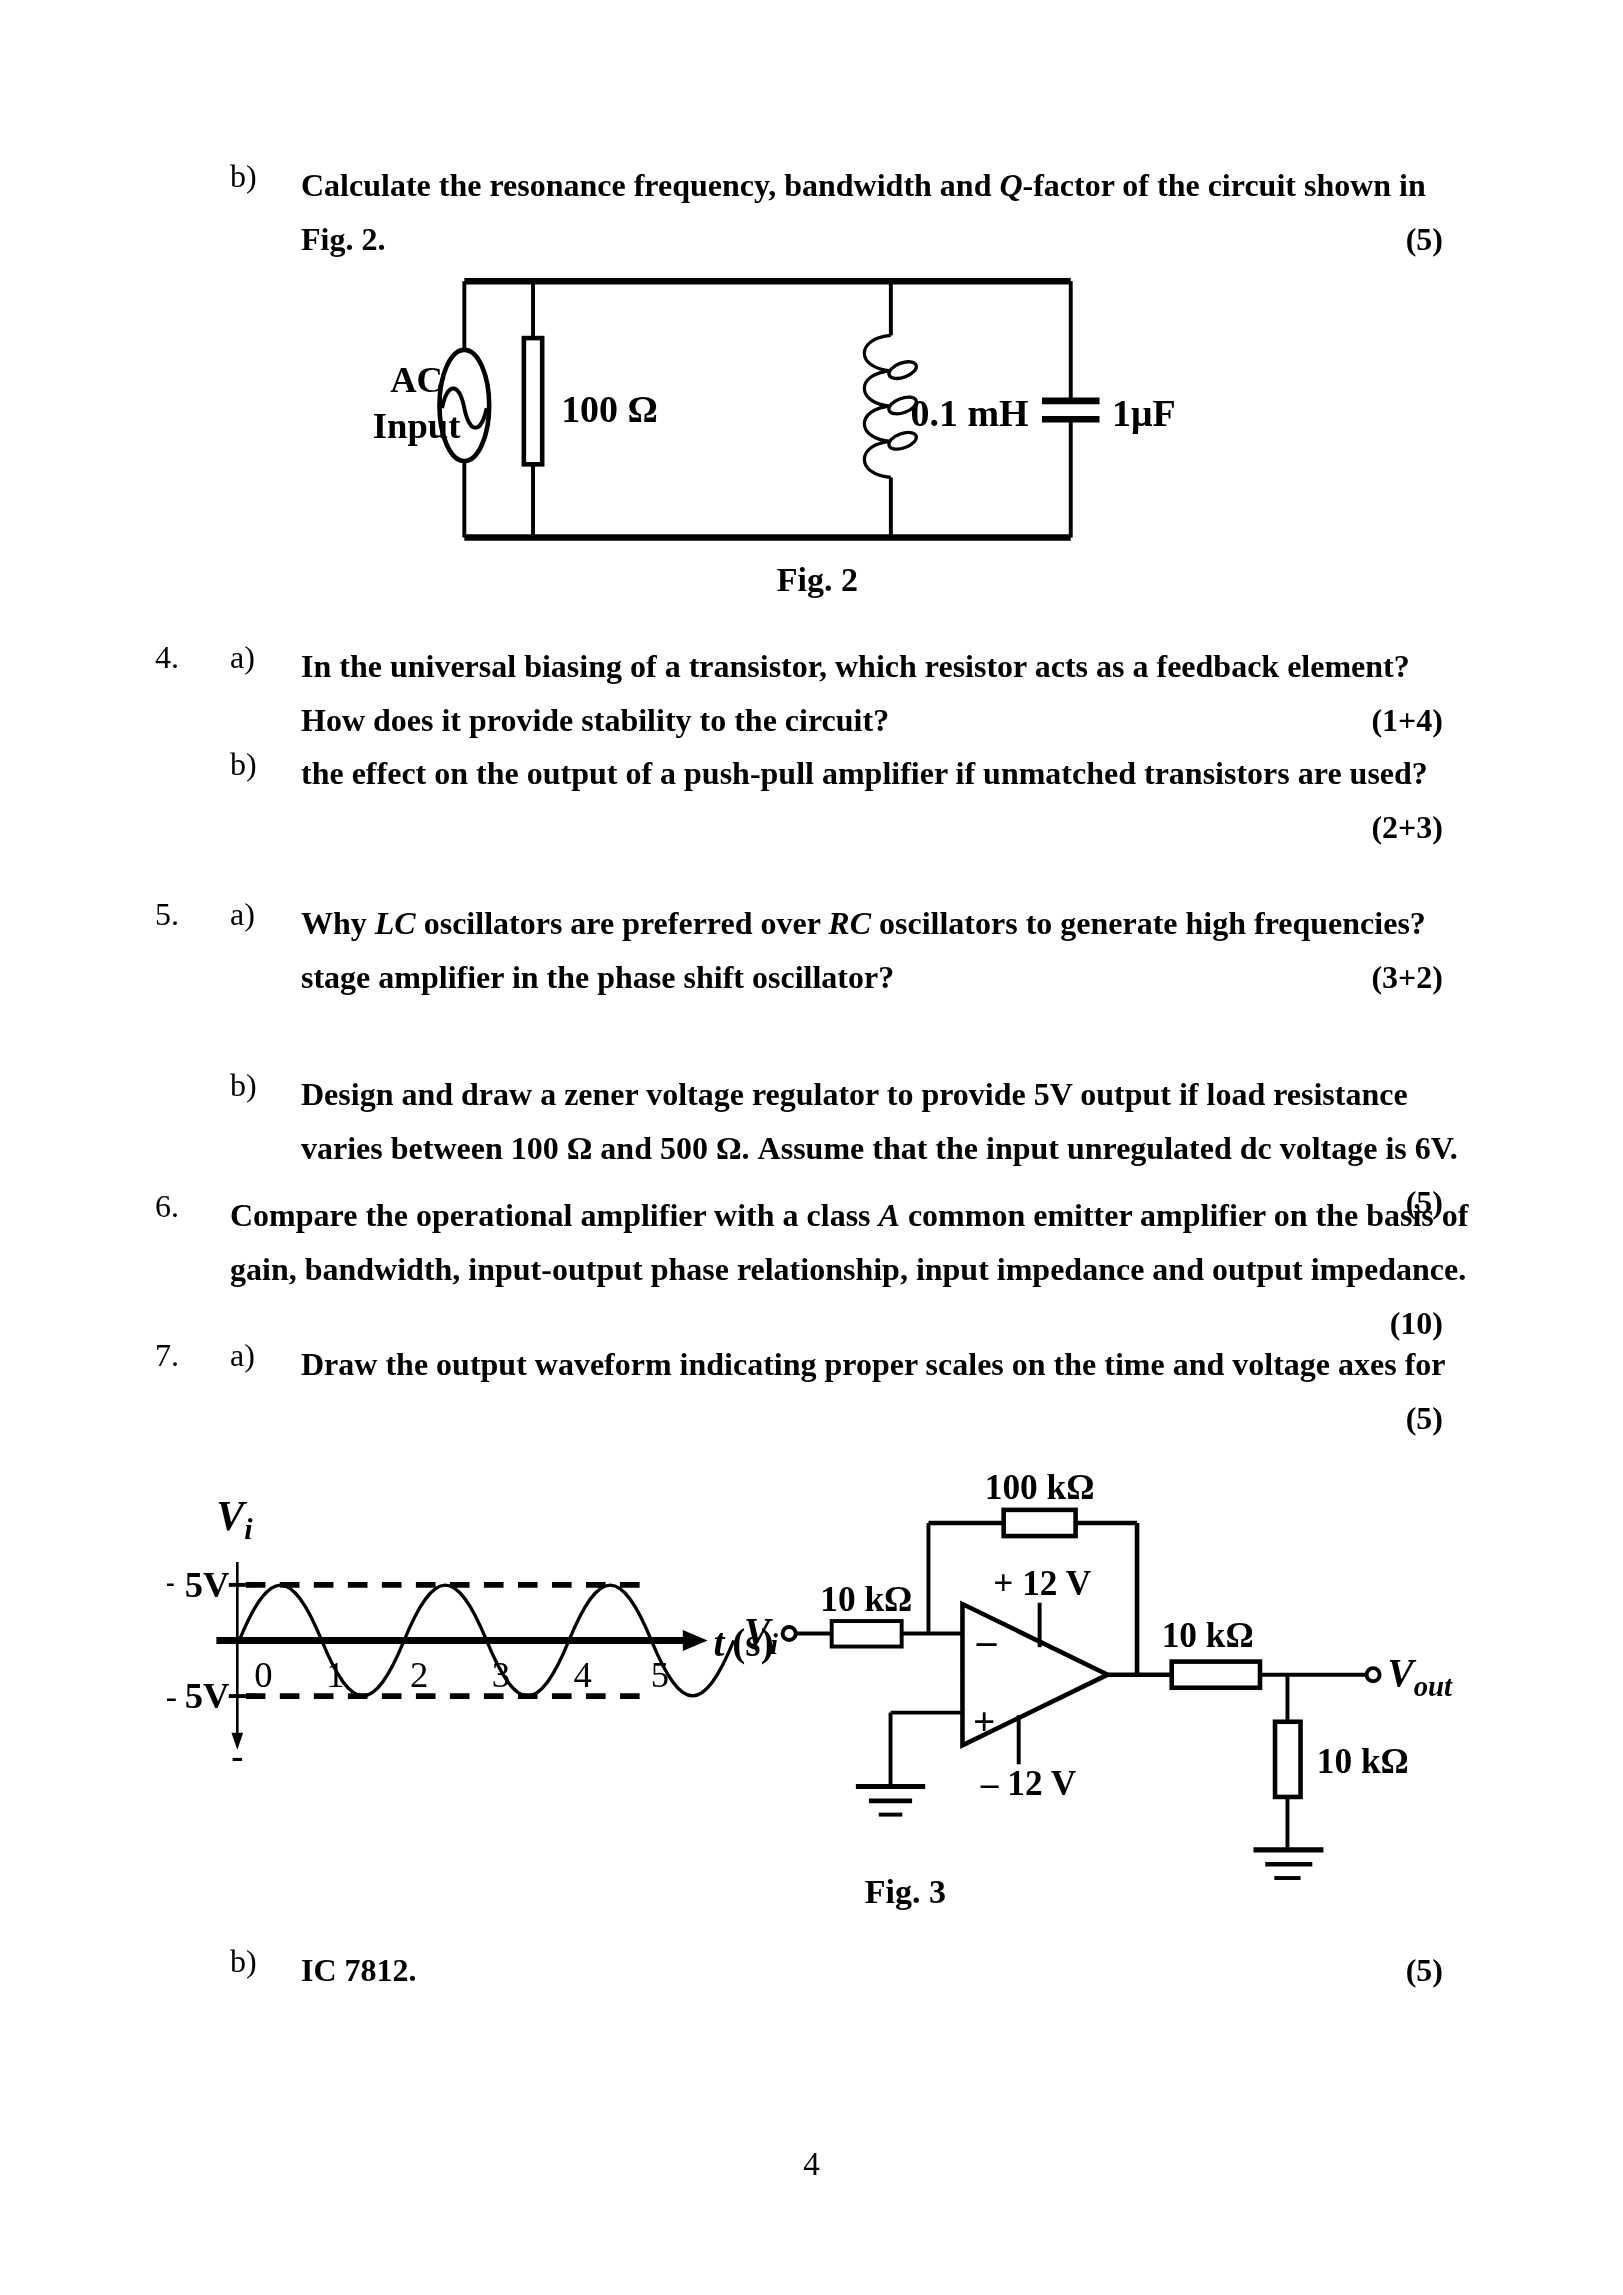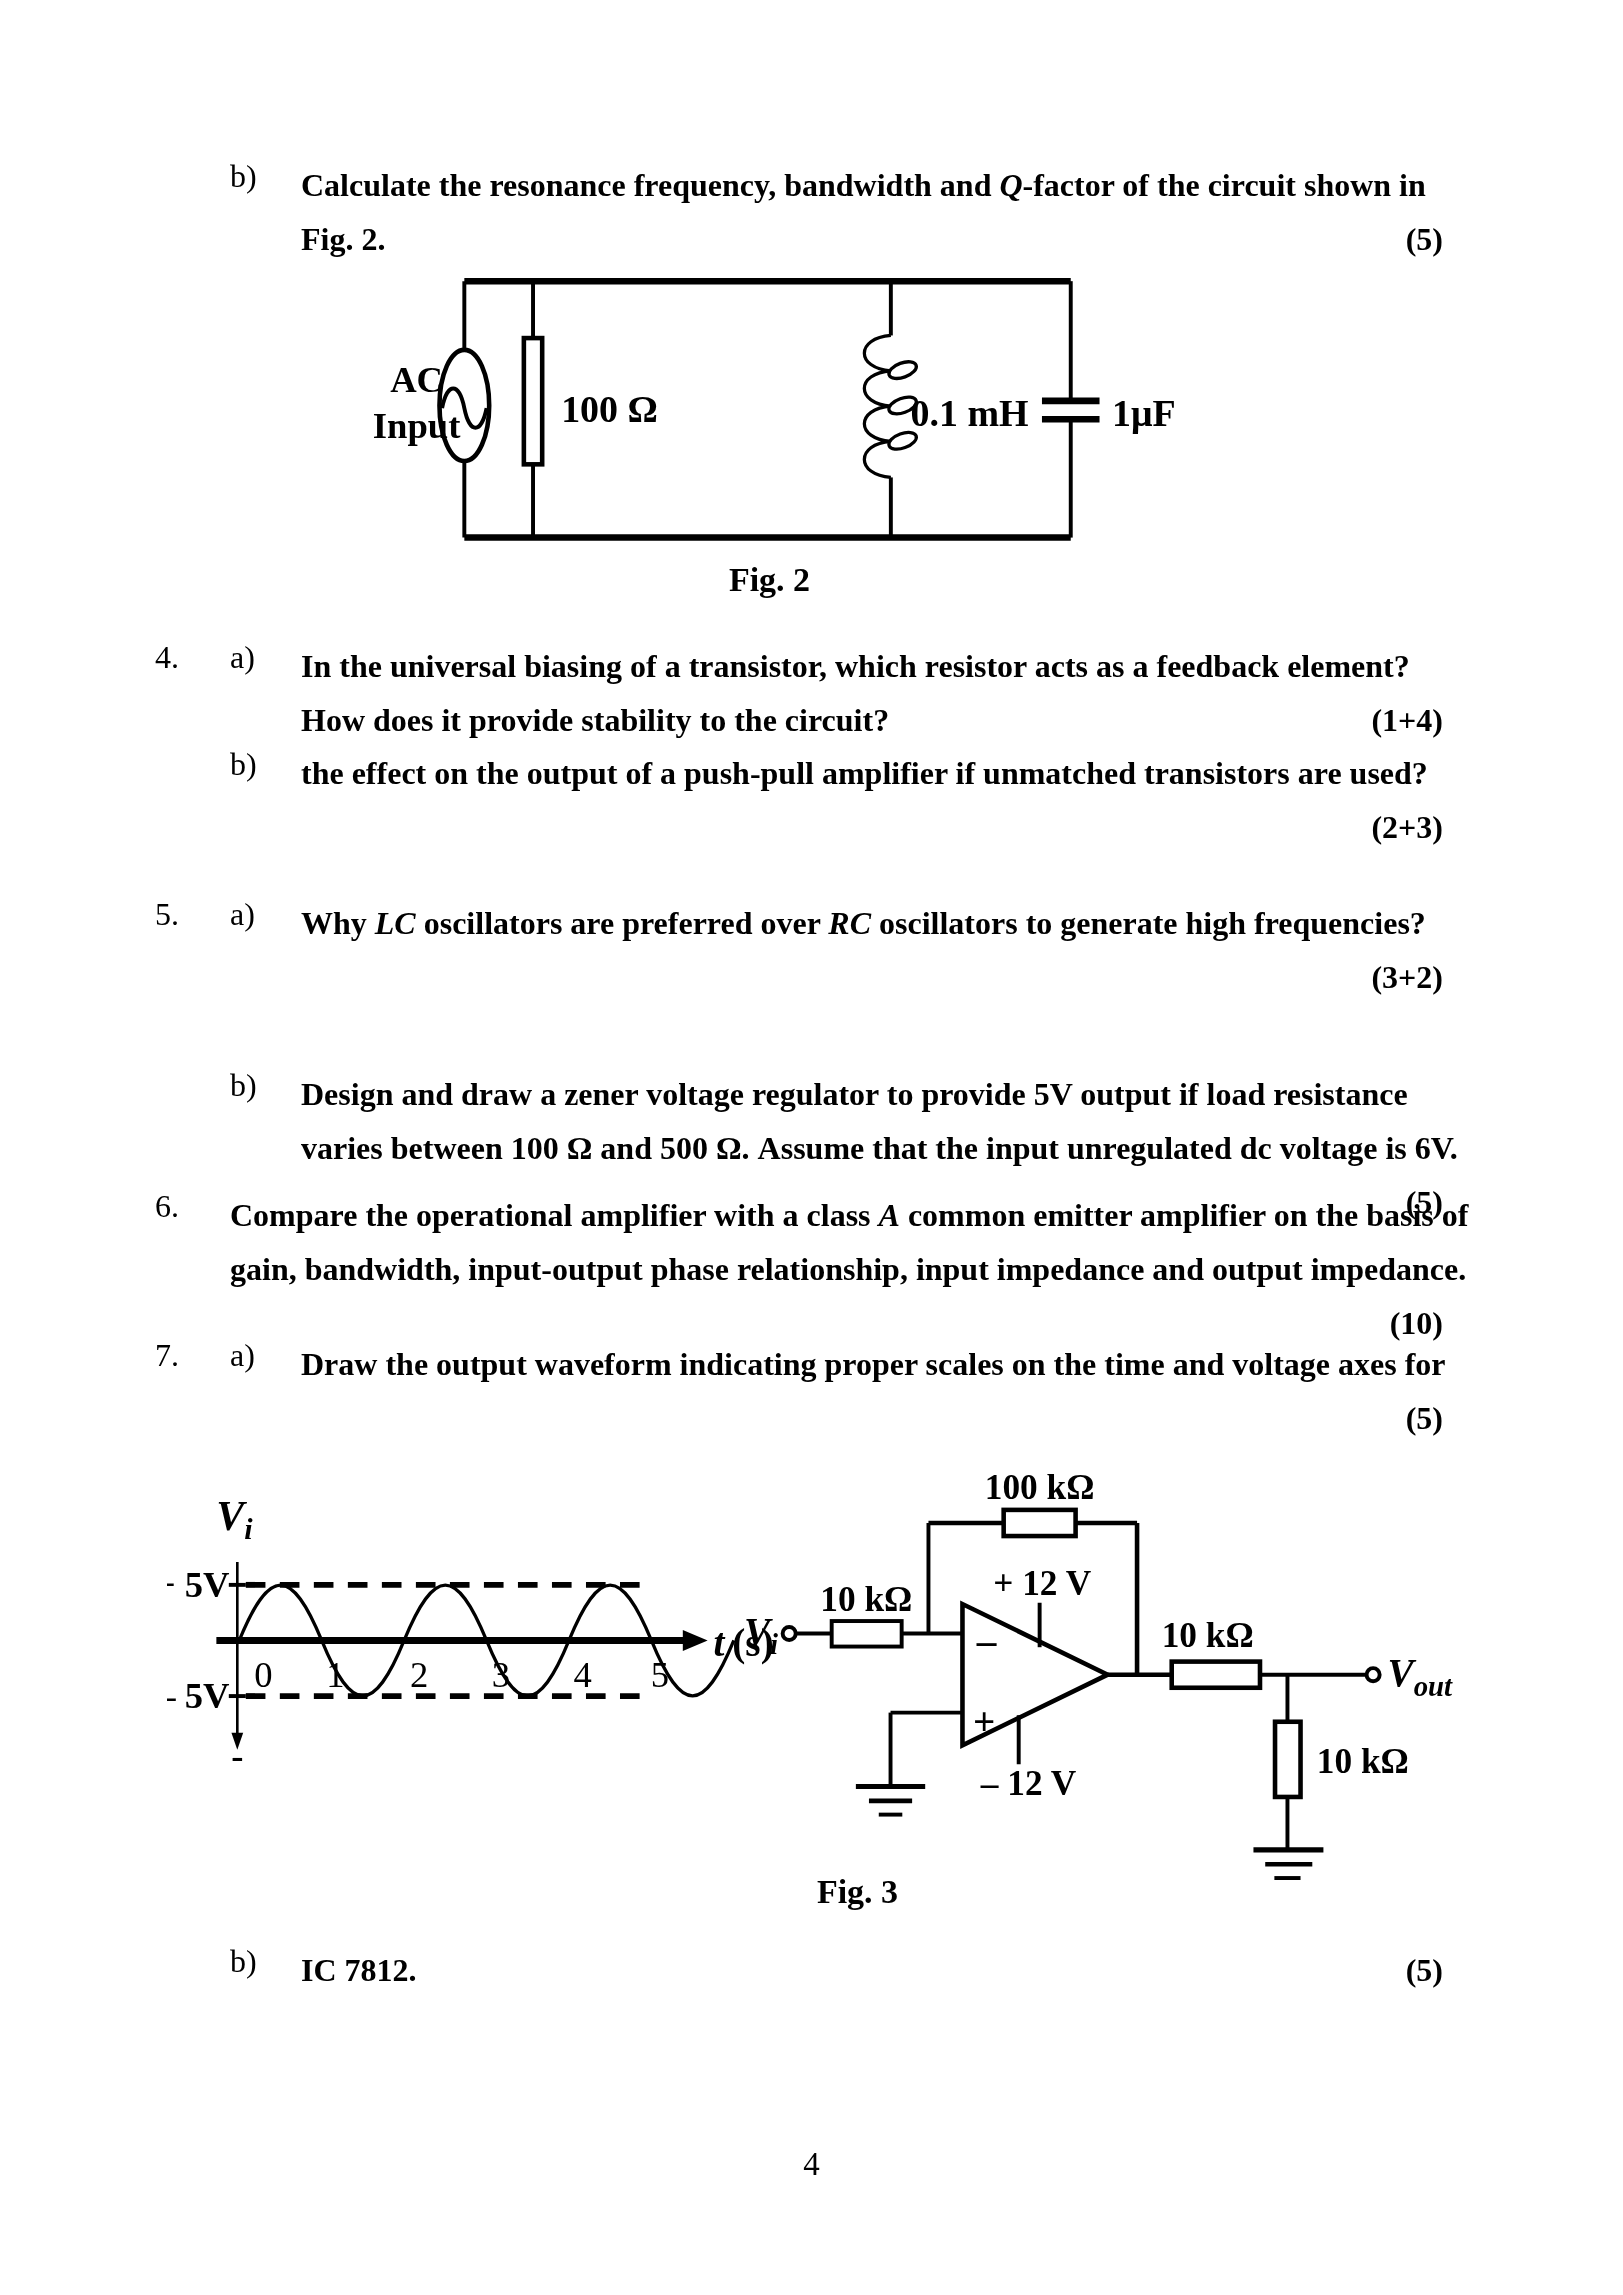--- a/index.html
+++ b/index.html
@@ -5,21 +5,21 @@
   html,body { margin:0; padding:0; background:#9a9a9a; }
   .page {
     position:relative; width:1623px; height:2295px; background:#ffffff;
     font-family:"Liberation Serif", serif; color:#000; overflow:hidden;
   }
   .qblock { position:absolute; font-size:32px; }
   .ln { position:relative; line-height:54px; min-height:54px; white-space:nowrap;font-weight:bold; }
   .qn { position:absolute; top:0; }
   .marks { position:absolute; right:0; top:0; }
   .it { font-style:italic; }
-  .caption { position:absolute; font-weight:bold; font-size:34px; text-align:center; }
+  .caption { position:absolute; font-weight:bold; font-size:34px; text-align:right; }
   .pgnum { position:absolute; width:100%; text-align:center; font-size:33px; }
   svg { position:absolute; }
   svg text { font-family:"Liberation Serif", serif; fill:#000; }
   .clabel { font-weight:bold; }
 </style>
 </head>
 <body>
 
 <div class="page">
 
@@ -74,21 +74,21 @@
     <div class="ln"><span>the effect on the output of a push-pull amplifier if unmatched transistors are used?</span></div>
     <div class="ln">
         <span class="marks">(2+3)</span>
       </div>
   </div>
 
   <div class="qblock" style="top:896px; left:301px; width:1142px;">
     <span class="qn" style="left:-146px;">5.</span>
     <span class="qn" style="left:-71px;">a)</span>
     <div class="ln"><span>Why </span><span class="it">LC</span><span> oscillators are preferred over </span><span class="it">RC</span><span> oscillators to generate high frequencies?</span></div>
-    <div class="ln"><span class="marks">(3+2)</span></div>
+    <div class="ln"><span>stage amplifier in the phase shift oscillator?</span><span class="marks">(3+2)</span></div>
   </div>
 
   <div class="qblock" style="top:1067px; left:301px; width:1142px;">
     <span class="qn" style="left:-71px;">b)</span>
     <div class="ln"><span>Design and draw a zener voltage regulator to provide 5V output if load resistance</span></div>
     <div class="ln"><span>varies between 100 Ω and 500 Ω. Assume that the input unregulated dc voltage is 6V.</span></div>
     <div class="ln">
         <span class="marks">(5)</span>
       </div>
   </div>

